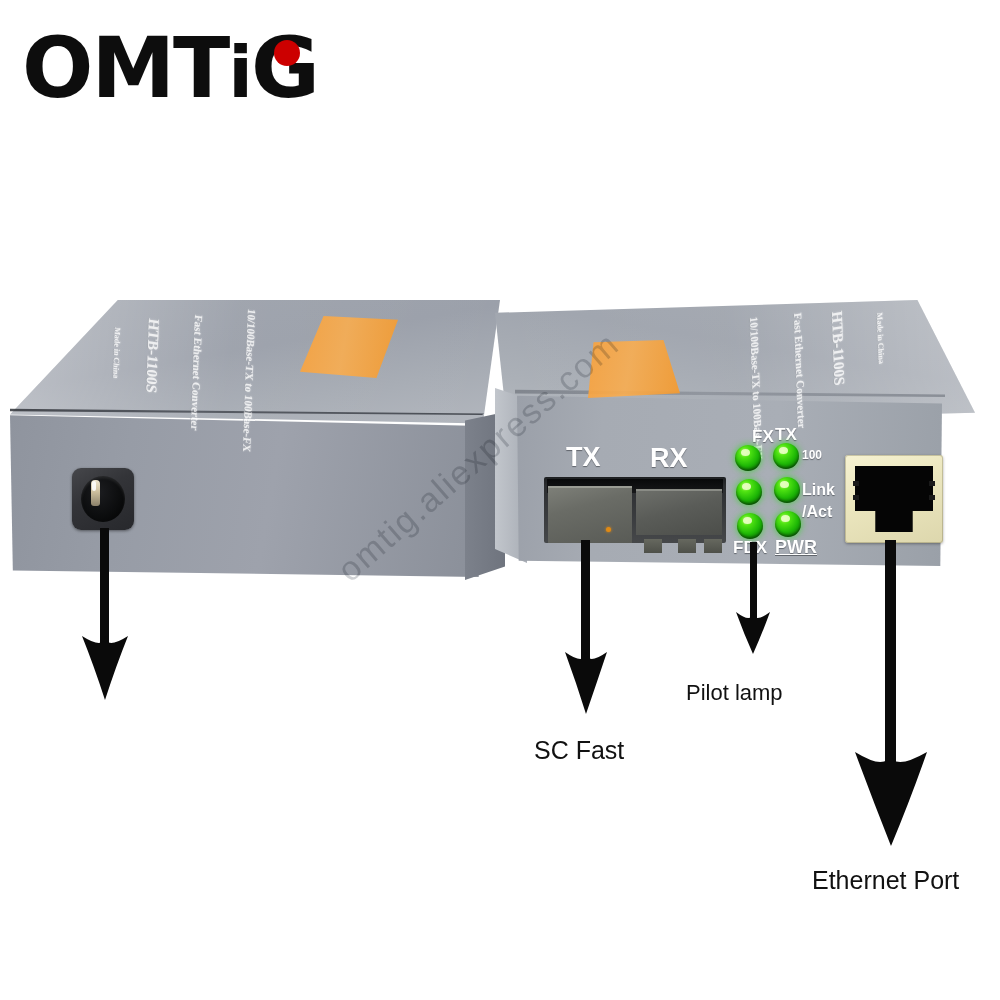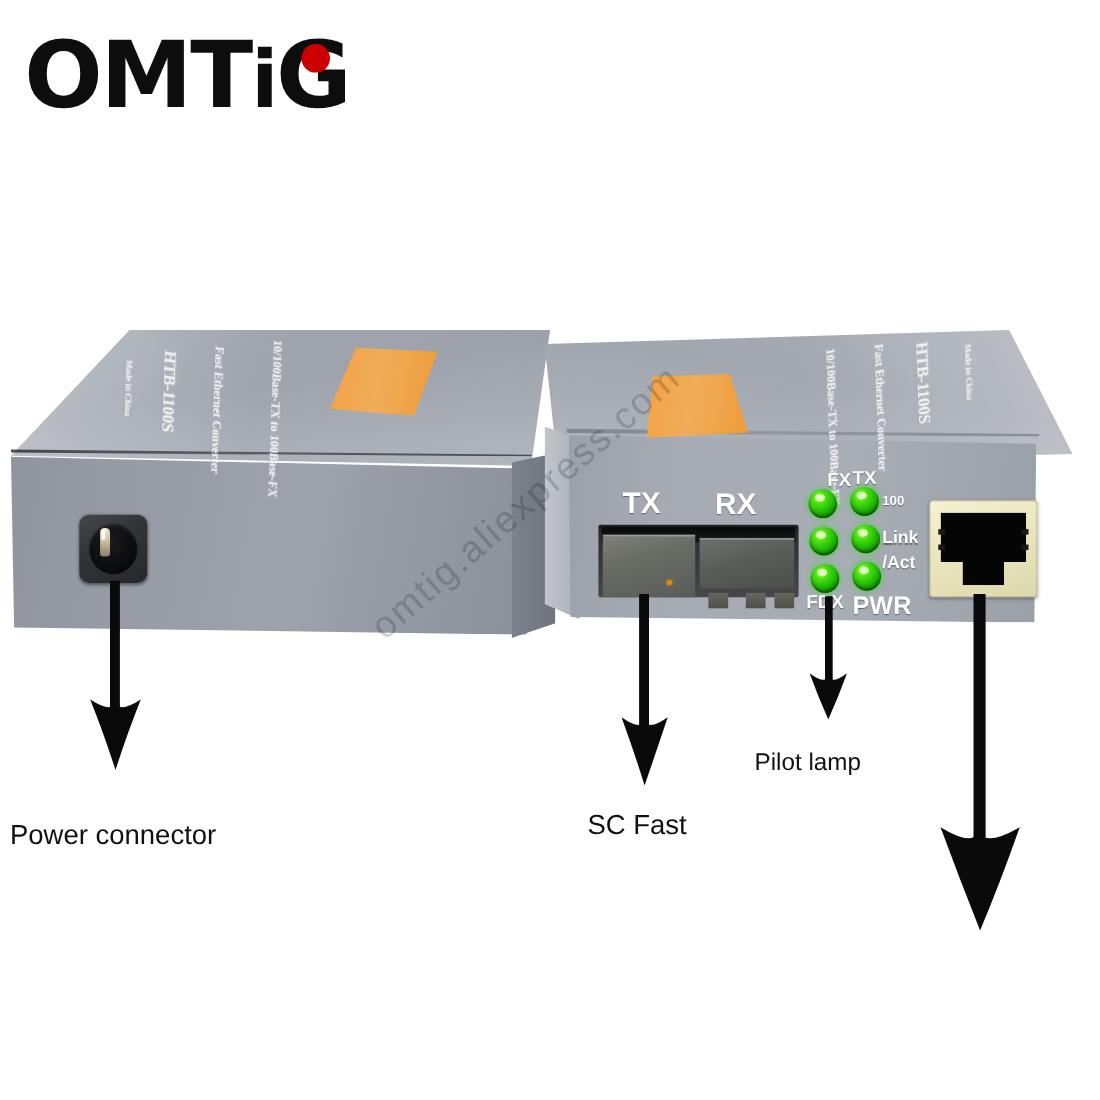--- a/index.html
+++ b/index.html
@@ -316,48 +316,48 @@
       </div>
     <div class="led" style="left:40px;top:66px;">
         <div class="spec"></div>
       </div>
   </div>
 
   <div class="panel-txt" style="left:802px;top:448px;font-size:12px;">100</div>
   <div class="panel-txt" style="left:802px;top:481px;font-size:16px;">Link</div>
   <div class="panel-txt" style="left:802px;top:503px;font-size:16px;">/Act</div>
   <div class="panel-txt" style="left:733px;top:538px;font-size:17px;">FDX</div>
-  <div class="panel-txt" style="left:775px;top:537px;font-size:23px;">PWR</div>
+  <div class="panel-txt" style="left:775px;top:537px;font-size:18px;text-decoration:underline;">PWR</div>
 
   <div id="rj45">
     <div class="cavity"></div>
     <div class="ctc-l"></div>
     <div class="ctc-l2"></div>
     <div class="ctc-r"></div>
     <div class="ctc-r2"></div>
   </div>
 
   <div id="watermark">omtig.aliexpress.com</div>
 
   <svg class="anno-svg" style="left:78px;top:528px;" width="70" height="200" viewBox="0 0 70 200">
     <rect x="22" y="0" width="9" height="116" fill="#0a0a0a"></rect>
     <path d="M4 108 Q26 122 27 108 Q28 122 50 108 Q38 138 27 172 Q16 138 4 108 Z" fill="#0a0a0a"></path>
   </svg>
-  <div class="anno-label" style="left:9px;top:745px;font-size:25px;">Power connector</div>
 
   <svg class="anno-svg" style="left:560px;top:540px;" width="70" height="190" viewBox="0 0 70 190">
     <rect x="21" y="0" width="9" height="120" fill="#0a0a0a"></rect>
     <path d="M5 112 Q25 126 26 112 Q27 126 47 112 Q37 142 26 174 Q16 142 5 112 Z" fill="#0a0a0a"></path>
   </svg>
   <div class="anno-label" style="left:534px;top:736px;font-size:25px;">SC Fast</div>
 
   <svg class="anno-svg" style="left:733px;top:542px;" width="60" height="130" viewBox="0 0 60 130">
     <rect x="17" y="0" width="7" height="78" fill="#0a0a0a"></rect>
     <path d="M3 70 Q19 82 20 70 Q21 82 37 70 Q29 92 20 112 Q11 92 3 70 Z" fill="#0a0a0a"></path>
   </svg>
   <div class="anno-label" style="left:686px;top:680px;font-size:22px;">Pilot lamp</div>
 
   <svg class="anno-svg" style="left:845px;top:540px;" width="110" height="320" viewBox="0 0 110 320">
     <rect x="40" y="0" width="11" height="222" fill="#0a0a0a"></rect>
     <path d="M10 212 Q43 232 45 212 Q47 232 82 212 Q66 258 46 306 Q27 258 10 212 Z" fill="#0a0a0a"></path>
   </svg>
+  <div class="anno-label" style="left:812px;top:866px;font-size:25px;">Ethernet Port</div>
 
 </div>
 
 </body></html>

